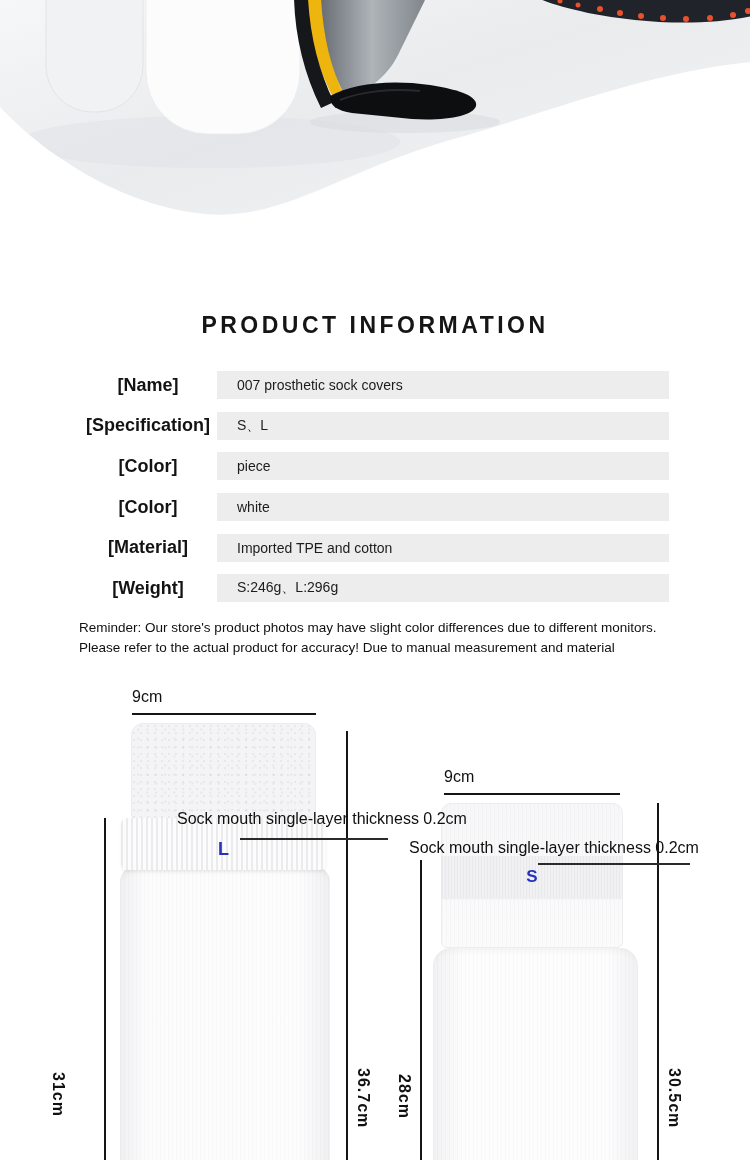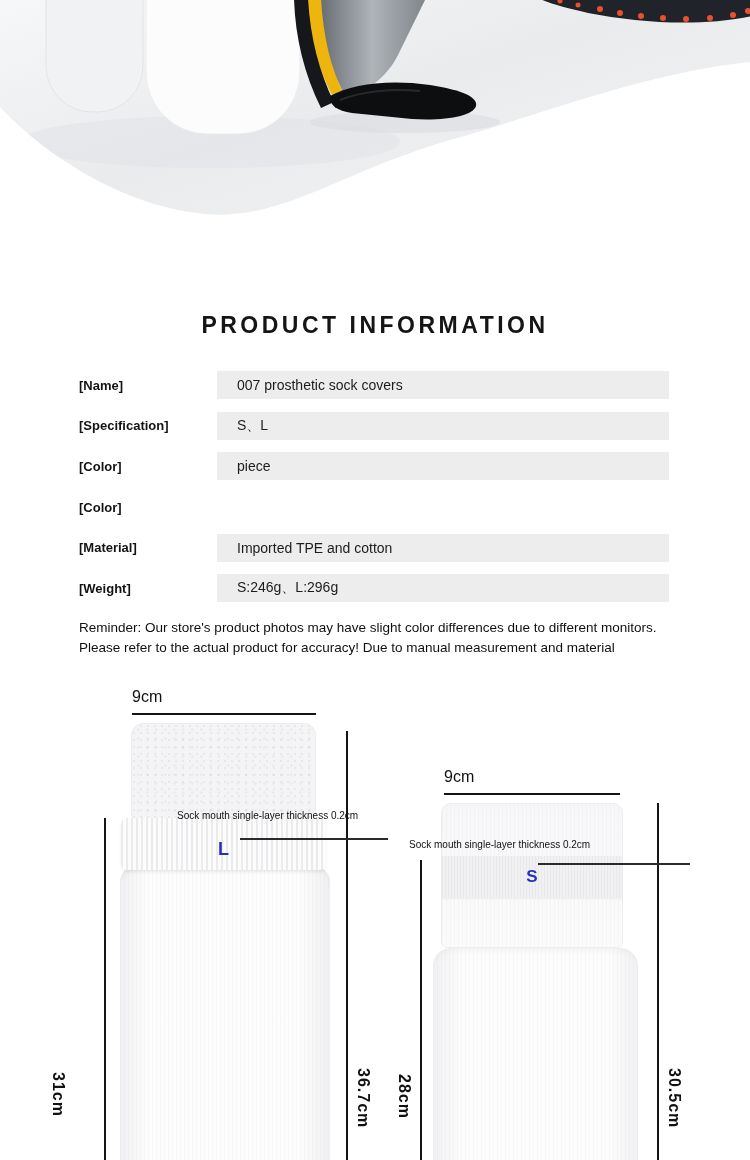--- a/index.html
+++ b/index.html
@@ -6,34 +6,34 @@
   .page{position:relative;width:750px;height:1160px;overflow:hidden;
         background:#ffffff;font-family:"Liberation Sans",sans-serif;color:#141414;}
   .hero{position:absolute;left:0;top:0;display:block;}
   
   .card{position:absolute;left:26px;top:262px;width:698px;height:898px;
         background:#ffffff;border-radius:88px 88px 0 0;}
   .title{position:absolute;left:0;top:50px;width:100%;margin:0;text-align:center;
          font-size:23px;font-weight:700;letter-spacing:3.5px;color:#151515;}
   .rows{position:absolute;left:53px;top:109px;width:590px;}
   .row{display:flex;align-items:center;height:28px;margin-bottom:12.7px;}
-  .row-label{width:138px;font-size:13px;font-weight:700;color:#131313;flex:0 0 138px;}
+  .row-label{width:138px;font-size:18px;font-weight:700;color:#131313;flex:0 0 138px;text-align:center;}
   .row-bar{width:452px;height:28px;background:#ededed;display:flex;align-items:center;}
   .row-value{padding-left:20px;font-size:14px;color:#1c1c1c;}
   .reminder{position:absolute;left:53px;top:356px;width:600px;margin:0;
             font-size:13.5px;line-height:19.5px;color:#101010;}
   
   .diagram{position:absolute;left:0;top:428px;width:698px;height:470px;}
   .diagram *{box-sizing:border-box;}
   .wline{position:absolute;height:2px;background:#151515;}
   .vline{position:absolute;width:2px;background:#151515;}
   .wlabel{position:absolute;text-align:left;font-size:16px;font-weight:400;color:#111;}
   .vtext{position:absolute;writing-mode:vertical-rl;text-orientation:mixed;
          font-size:16px;font-weight:700;color:#111;letter-spacing:1px;}
-  .annot{position:absolute;font-size:10px;color:#101010;white-space:nowrap;z-index:6;}
+  .annot{position:absolute;font-size:16px;color:#101010;white-space:nowrap;z-index:6;}
   .pointer{position:absolute;height:1.5px;background:#2a2a2a;z-index:6;}
   .size-letter{font-weight:700;color:#2433b8;}
   
   .l-flap{position:absolute;left:105px;top:33px;width:185px;height:99px;z-index:1;
       border-radius:12px 12px 8px 8px;border:1px solid #ececee;
       background:radial-gradient(circle at 30% 30%,rgba(0,0,0,.05) 1px,transparent 1.5px),
                  radial-gradient(circle at 70% 62%,rgba(0,0,0,.04) 1px,transparent 1.5px),#f4f4f6;
       background-size:7px 7px,9px 9px;}
   .l-cuff{position:absolute;left:95px;top:128px;width:205px;height:52px;z-index:2;
       border-radius:6px;display:flex;align-items:center;justify-content:center;padding-top:10px;
@@ -129,20 +129,23 @@
           </span>
       </div>
       <div class="row">
         <span class="row-label">[Color]</span>
         <span class="row-bar">
             <span class="row-value">piece</span>
           </span>
       </div>
       <div class="row">
         <span class="row-label">[Color]</span>
+        <span class="row-bar">
+            <span class="row-value">white</span>
+          </span>
       </div>
       <div class="row">
         <span class="row-label">[Material]</span>
         <span class="row-bar">
             <span class="row-value">Imported TPE and cotton</span>
           </span>
       </div>
       <div class="row">
         <span class="row-label">[Weight]</span>
         <span class="row-bar">

